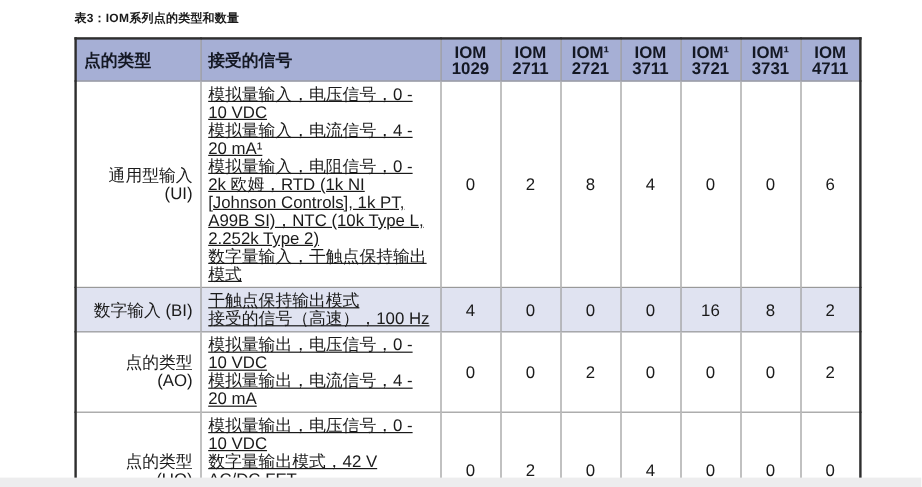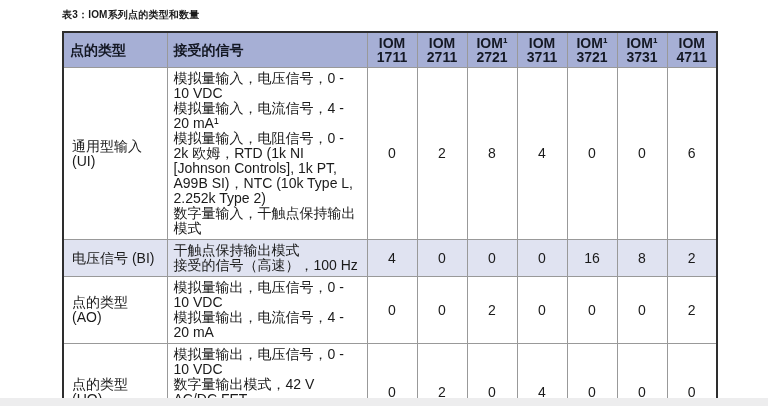--- a/index.html
+++ b/index.html
@@ -36,24 +36,24 @@
   thead th{
     background:var(--header-bg);
     border-left:1px solid #8d97c2;
     border-top:none;
     font-weight:bold;text-align:left;
     height:34px;color:#141824;
   }
   thead th.c-num{text-align:center;padding:3px 2px;margin-left:16px;}
   thead th .mline{line-height:14px;}
   thead tr{border-bottom:1.5px solid #3a3a3a;}
-  tbody td.c-type{padding-left:8px;}
+  tbody td.c-type{padding-left:8px;text-align:right;}
   tbody td.c-num{text-align:center;}
   tbody tr.shaded td{background:var(--stripe-bg);}
-  tbody .sig-line{padding:0;}
+  tbody .sig-line{padding:0;text-decoration:underline;}
   .footnotes{margin-top:8px;font-size:10px;line-height:17px;}
   .footnote-line{white-space:pre;}
 </style>
 </head>
 <body>
 
 <div class="page">
 
   <div class="title">表3：IOM系列点的类型和数量</div>
 
@@ -68,21 +68,21 @@
         <col class="c-num">
         <col class="c-num">
         <col class="c-num">
     </colgroup>
     <thead>
       <tr>
         <th class="c-type">点的类型</th>
         <th class="c-sig">接受的信号</th>
         <th class="c-num">
           <div class="mline">IOM</div>
-          <div class="mline">1711</div>
+          <div class="mline">1029</div>
         </th>
         <th class="c-num">
           <div class="mline">IOM</div>
           <div class="mline">2711</div>
         </th>
         <th class="c-num">
           <div class="mline">IOM¹</div>
           <div class="mline">2721</div>
         </th>
         <th class="c-num">
@@ -116,21 +116,21 @@
         <td class="c-num">0</td>
         <td class="c-num">2</td>
         <td class="c-num">8</td>
         <td class="c-num">4</td>
         <td class="c-num">0</td>
         <td class="c-num">0</td>
         <td class="c-num">6</td>
       </tr>
 
       <tr class="shaded">
-        <td class="c-type">电压信号 (BI)</td>
+        <td class="c-type">数字输入 (BI)</td>
         <td class="c-sig">
           <div class="sig-line">干触点保持输出模式</div>
           <div class="sig-line">接受的信号（高速），100 Hz</div>
         </td>
         <td class="c-num">4</td>
         <td class="c-num">0</td>
         <td class="c-num">0</td>
         <td class="c-num">0</td>
         <td class="c-num">16</td>
         <td class="c-num">8</td>

